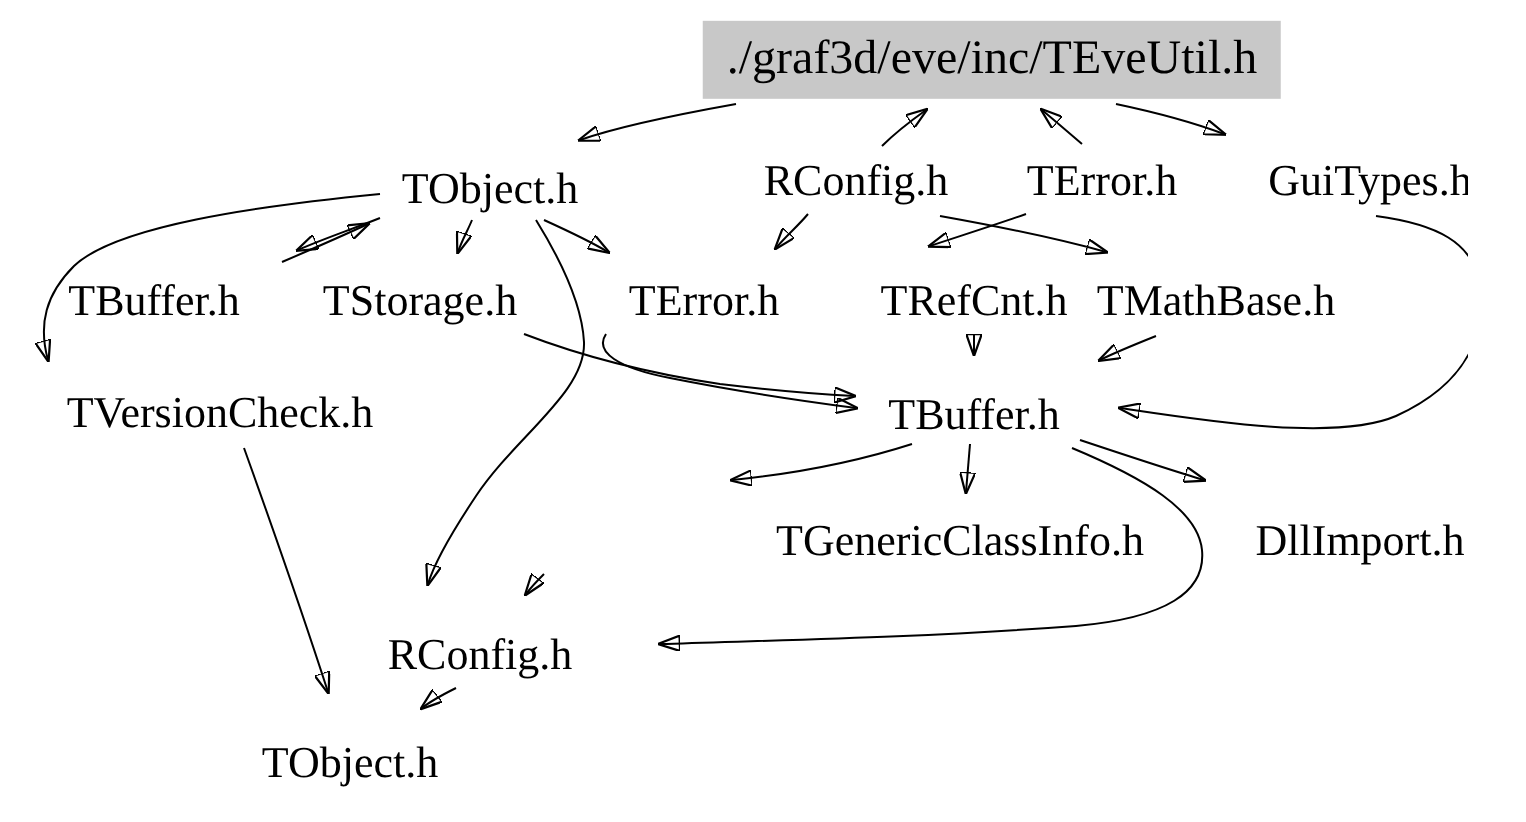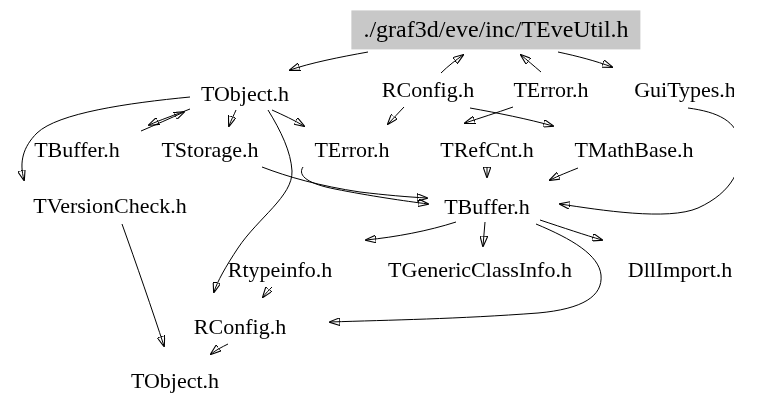--- a/index.html
+++ b/index.html
@@ -74,26 +74,25 @@
 
   <div class="node" style="left:245px;top:94px;">TObject.h</div>
   <div class="node" style="left:428px;top:90px;">RConfig.h</div>
   <div class="node" style="left:551px;top:90px;">TError.h</div>
   <div class="node" style="left:685px;top:90px;">GuiTypes.h</div>
 
   <div class="node" style="left:77px;top:150px;">TBuffer.h</div>
   <div class="node" style="left:210px;top:150px;">TStorage.h</div>
   <div class="node" style="left:352px;top:150px;">TError.h</div>
   <div class="node" style="left:487px;top:150px;">TRefCnt.h</div>
-  <div class="node" style="left:634px;top:150px;">TMathBase.h</div>
+  <div class="node" style="left:608px;top:150px;">TMathBase.h</div>
 
   <div class="node" style="left:110px;top:206px;">TVersionCheck.h</div>
   <div class="node" style="left:487px;top:207px;">TBuffer.h</div>
 
-  <div class="node" style="left:280px;top:270px;">Rtypeinfo.h</div>
   <div class="node" style="left:480px;top:270px;">TGenericClassInfo.h</div>
   <div class="node" style="left:680px;top:270px;">DllImport.h</div>
 
   <div class="node" style="left:240px;top:327px;">RConfig.h</div>
 
   <div class="node" style="left:175px;top:381px;">TObject.h</div>
 
 </div>
 
 </body></html>

